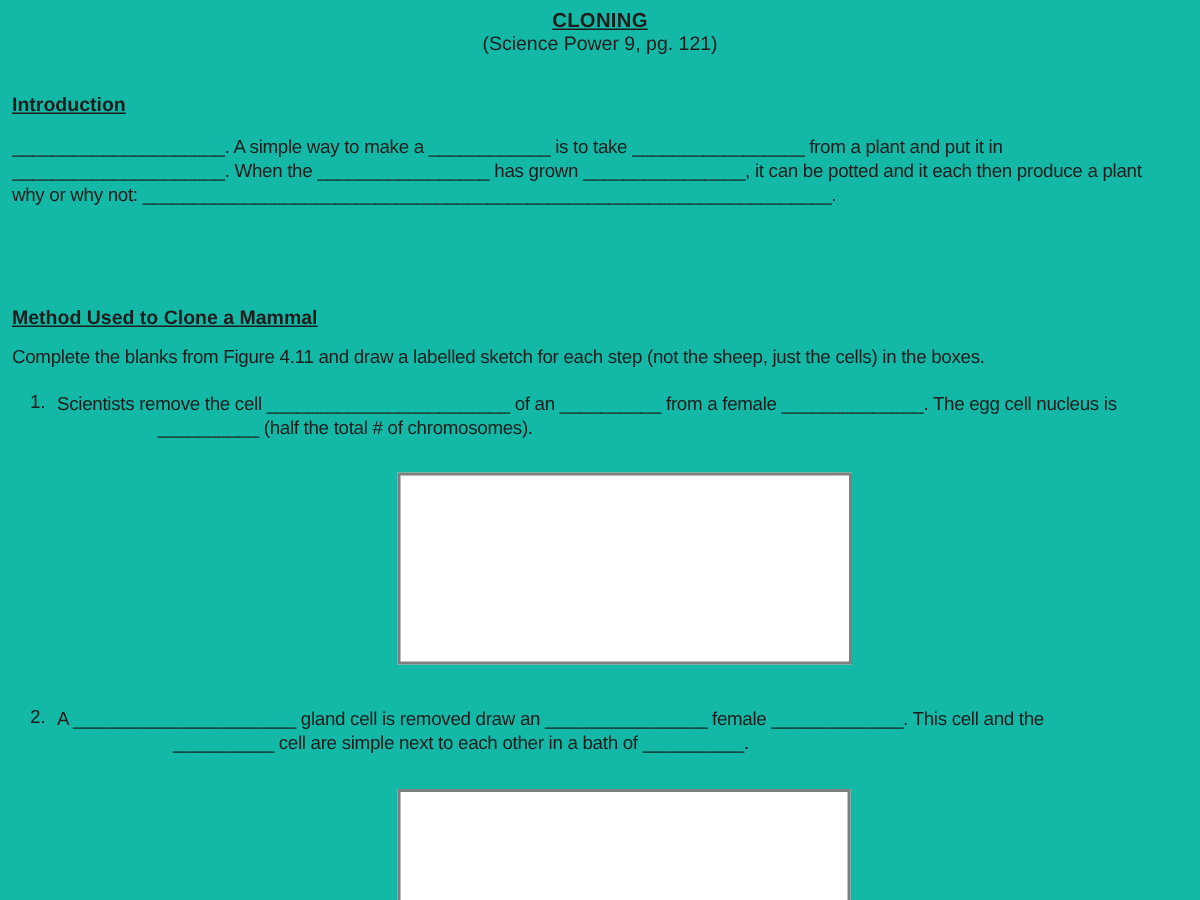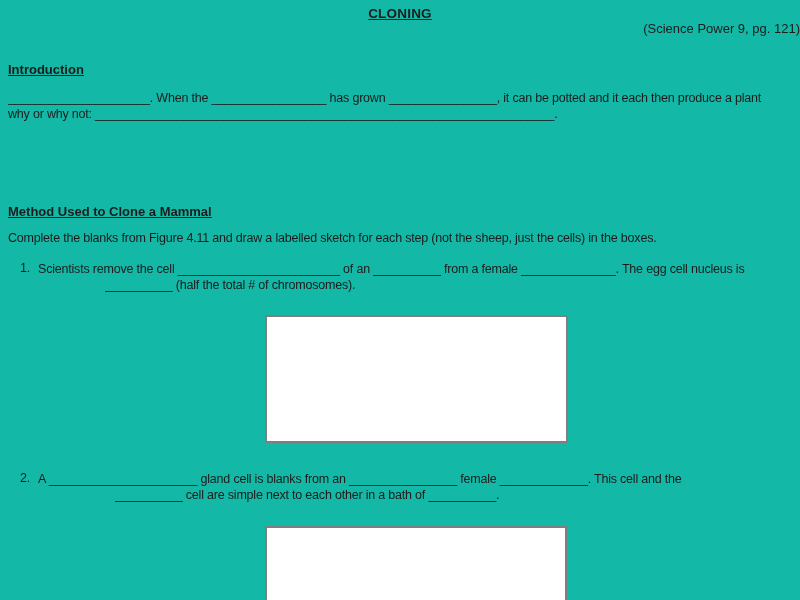--- a/index.html
+++ b/index.html
@@ -19,21 +19,20 @@
   .abs { position: absolute; }
   .center { width: 100%; text-align: center; }
   .doc-title {
     font-size: 13.5px;
     font-weight: bold;
     text-decoration: underline;
     letter-spacing: 0.2px;
   }
   .doc-subtitle {
     font-size: 13px;
-    text-align: right;
   }
   .section-heading {
     font-size: 13px;
     font-weight: bold;
     text-decoration: underline;
   }
   .body-line {
     font-size: 12.5px;
     line-height: 16px;
     letter-spacing: -0.2px;
@@ -55,33 +54,34 @@
 <body>
 
 <div id="page">
 
   <div class="abs center doc-title" style="top:6px; left:0;">CLONING</div>
   <div class="abs center doc-subtitle" style="top:21px; left:0;">(Science Power 9, pg. 121)</div>
 
   <div class="abs section-heading" style="top:62px; left:8px;">Introduction</div>
 
   <div class="abs para" style="top:90px; left:8px;">
+    <div class="body-line">_____________________. A simple way to make a ____________ is to take _________________ from a plant and put it in</div>
     <div class="body-line">_____________________. When the _________________ has grown ________________, it can be potted and it each then produce a plant</div>
     <div class="body-line">why or why not: ____________________________________________________________________.</div>
   </div>
 
   <div class="abs section-heading" style="top:204px; left:8px;">Method Used to Clone a Mammal</div>
 
   <div class="abs body-line" style="top:230px; left:8px; width:786px;">Complete the blanks from Figure 4.11 and draw a labelled sketch for each step (not the sheep, just the cells) in the boxes.</div>
 
   <div class="abs item-num" style="top:261px; left:20px;">1.</div>
   <div class="abs body-line" style="top:261px; left:38px; width:756px;">Scientists remove the cell ________________________ of an __________ from a female ______________. The egg cell nucleus is</div>
   <div class="abs body-line" style="top:277px; left:105px; width:689px;">__________ (half the total # of chromosomes).</div>
 
   <div class="abs sketch-box" style="top:315px; left:265px; width:303px; height:128px;"></div>
 
   <div class="abs item-num" style="top:471px; left:20px;">2.</div>
-  <div class="abs body-line" style="top:471px; left:38px; width:756px;">A ______________________ gland cell is blanks from an ________________ female _____________. This cell and the</div>
+  <div class="abs body-line" style="top:471px; left:38px; width:756px;">A ______________________ gland cell is removed draw an ________________ female _____________. This cell and the</div>
   <div class="abs body-line" style="top:487px; left:115px; width:679px;">__________ cell are simple next to each other in a bath of __________.</div>
 
   <div class="abs sketch-box" style="top:526px; left:265px; width:302px; height:120px;"></div>
 
 </div>
 
 </body></html>

